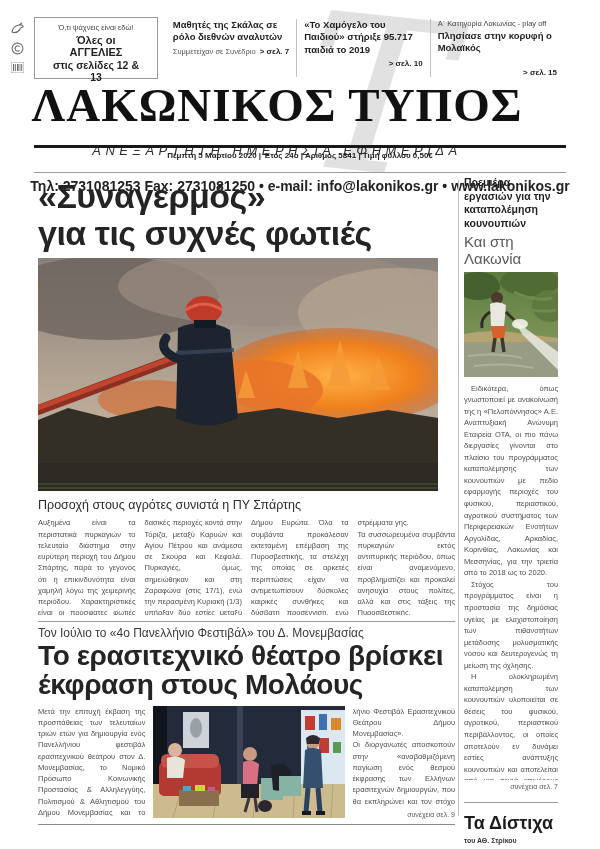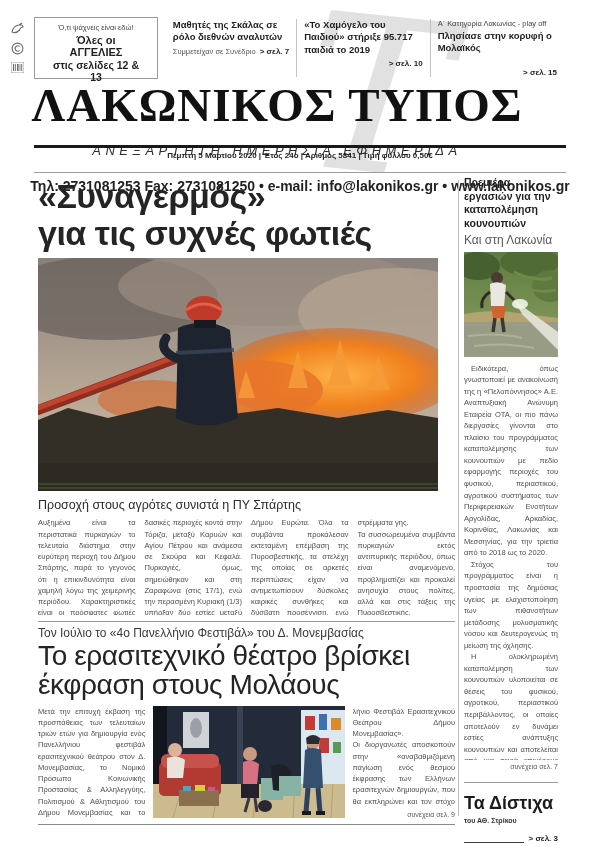--- a/index.html
+++ b/index.html
@@ -41,31 +41,31 @@
   .main{position:absolute;left:38px;top:176px;width:417px;z-index:1;}
   .h1{font-size:34px;font-weight:bold;line-height:1.08;letter-spacing:-.5px;color:#242424;margin-top:2px;}
   .leadphoto{margin-top:7px;width:400px;height:233px;overflow:hidden;background:#8d8784;}
   .caption{margin-top:7px;font-size:12.5px;color:#2c2c2c;}
   .cols{margin-top:5px;display:flex;gap:9px;height:98px;overflow:hidden;}
   .col{flex:1;font-size:7.5px;line-height:1.5;text-align:justify;color:#4e4e4e;white-space:pre-line;}
   .colwrap{flex:1;display:flex;flex-direction:column;}
   .cont{font-size:7px;color:#555;text-align:right;margin-top:2px;}
   .hrule{height:1px;background:#9b9b9b;margin-top:6px;}
   .kicker2{margin-top:4px;font-size:12px;color:#3a3a3a;}
-  .h2{font-size:28px;font-weight:normal;line-height:1.02;letter-spacing:-.4px;color:#242424;margin-top:2px;}
+  .h2{font-size:28px;font-weight:bold;line-height:1.02;letter-spacing:-.4px;color:#242424;margin-top:2px;}
   .row2{margin-top:6px;display:flex;gap:8px;height:112px;}
   .row2 .textcol{font-size:7.5px;line-height:1.5;text-align:justify;color:#4e4e4e;overflow:hidden;white-space:pre-line;}
   .row2 .cleft{width:109px;}
   .row2 .cright{width:104px;display:flex;flex-direction:column;}
   .theaterphoto{width:194px;height:112px;overflow:hidden;background:#232a3a;}
   .endrule{height:1px;background:#8a8a8a;margin-top:6px;}
   
   .sidebar{position:absolute;left:464px;top:176px;width:94px;z-index:1;}
   .sb-h{font-size:10.5px;font-weight:bold;line-height:1.3;color:#1f1f1f;}
-  .sb-sub{font-size:12px;color:#5a5a5a;margin-top:2px;}
+  .sb-sub{font-size:15px;color:#5a5a5a;margin-top:2px;}
   .sprayphoto{margin-top:5px;width:94px;height:105px;overflow:hidden;background:#6a8449;}
   .sb-body{margin-top:6px;height:397px;overflow:hidden;}
   .sb-body p{margin:0;font-size:7.5px;line-height:1.54;text-align:justify;color:#4e4e4e;text-indent:7px;}
   .sb-cont{font-size:7px;color:#555;text-align:right;margin-top:3px;}
   .sb-rule{height:1px;background:#9b9b9b;margin-top:12px;}
   .distiha-title{font-size:18px;font-weight:bold;color:#1c1c1c;margin-top:10px;}
   .distiha-by{font-size:7px;font-weight:bold;color:#333;margin-top:3px;}
   .distiha-pageline{display:flex;align-items:flex-end;margin-top:10px;}
   .distiha-pageline .line{flex:1;border-bottom:1.2px solid #3c3c3c;height:8px;margin-right:4px;}
 </style>

